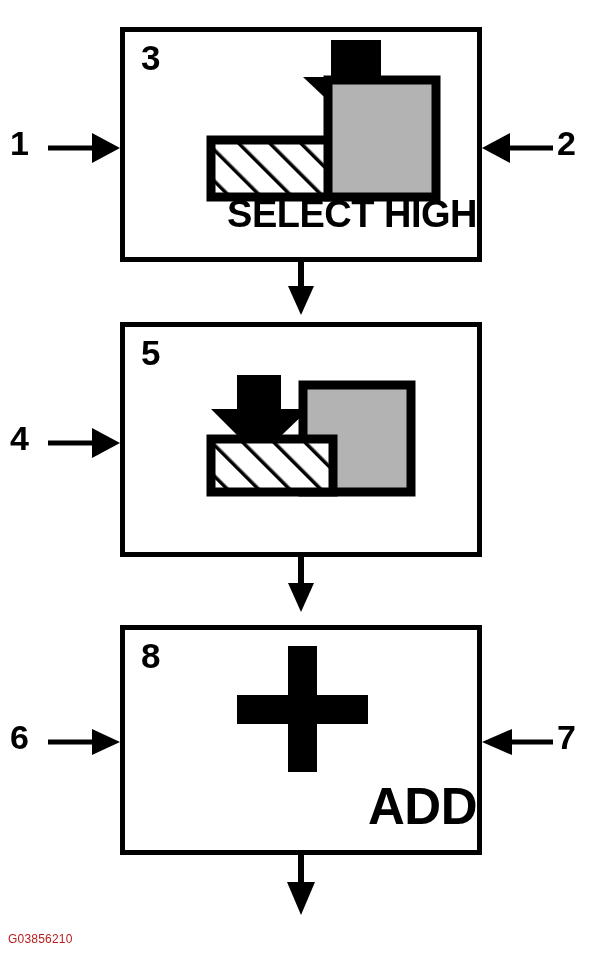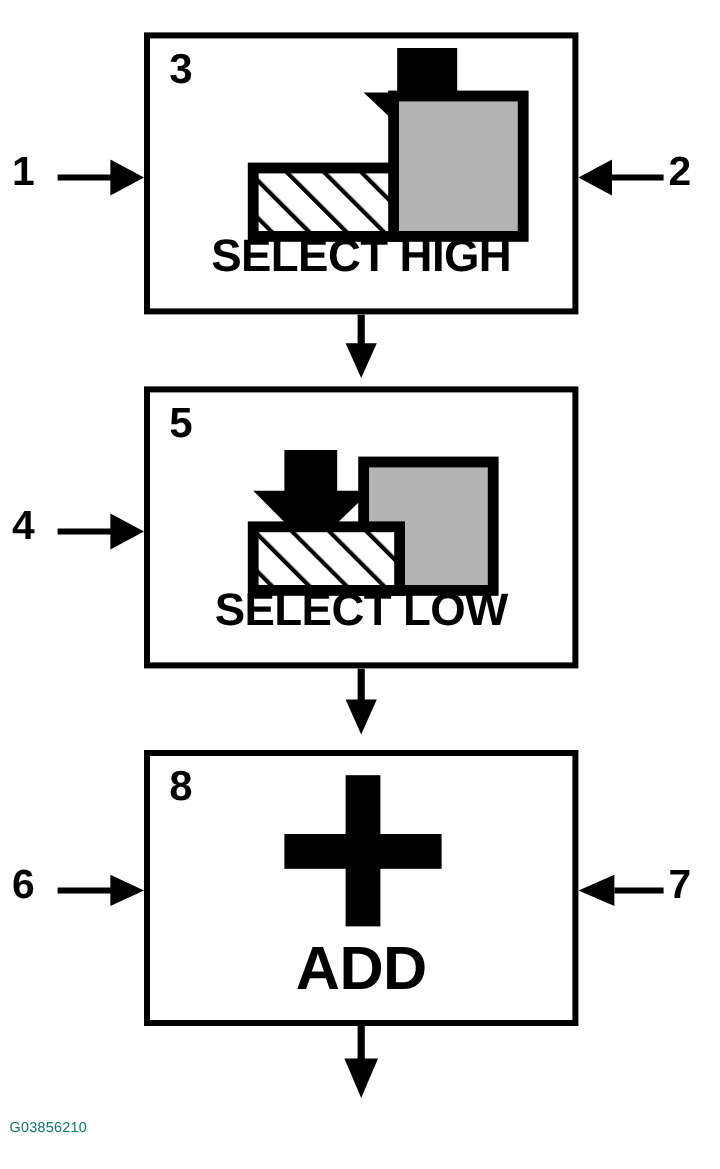--- a/index.html
+++ b/index.html
@@ -41,21 +41,21 @@
     color: #000000;
     line-height: 1;
     letter-spacing: -0.5px;
   }
 
   .box-caption {
     position: absolute;
     left: 0;
     right: 0;
     bottom: 24px;
-    text-align: center;
+    text-align: right;
     font-size: 38px;
     font-weight: bold;
     color: #000000;
     line-height: 1;
     letter-spacing: -0.5px;
     white-space: nowrap;
   }
   #box-add .box-caption { bottom: 18px; font-size: 51px; }
 
   
@@ -72,21 +72,21 @@
     left: 0;
     top: 0;
   }
 
   .caption-code {
     position: absolute;
     left: 8px;
     top: 932px;
     font-size: 12px;
     font-weight: normal;
-    color: #0f766e;
+    color: #b91c1c;
     letter-spacing: 0.2px;
   }
 </style>
 </head>
 <body>
 
 <div id="page">
 
   <svg class="connector" width="600" height="974" viewBox="0 0 600 974" xmlns="http://www.w3.org/2000/svg">
 
@@ -179,21 +179,20 @@
 
       <g>
         <rect x="178" y="58" width="108" height="107" fill="#B3B3B3" stroke="#000" stroke-width="9"></rect>
       </g>
 
       <g>
         <rect x="86" y="112" width="122" height="53" fill="url(#hatchLow)" stroke="#000" stroke-width="9"></rect>
       </g>
     </svg>
 
-    <span class="box-caption">SELECT LOW</span>
   </div>
 
   <div class="flow-box" id="box-add">
 
     <span class="box-number">8</span>
 
     <svg class="pictogram" width="352" height="165" viewBox="0 0 352 165" xmlns="http://www.w3.org/2000/svg">
       <g>
         <rect x="163" y="16" width="29" height="126" fill="#000"></rect>
         <rect x="112" y="65" width="131" height="29" fill="#000"></rect>

